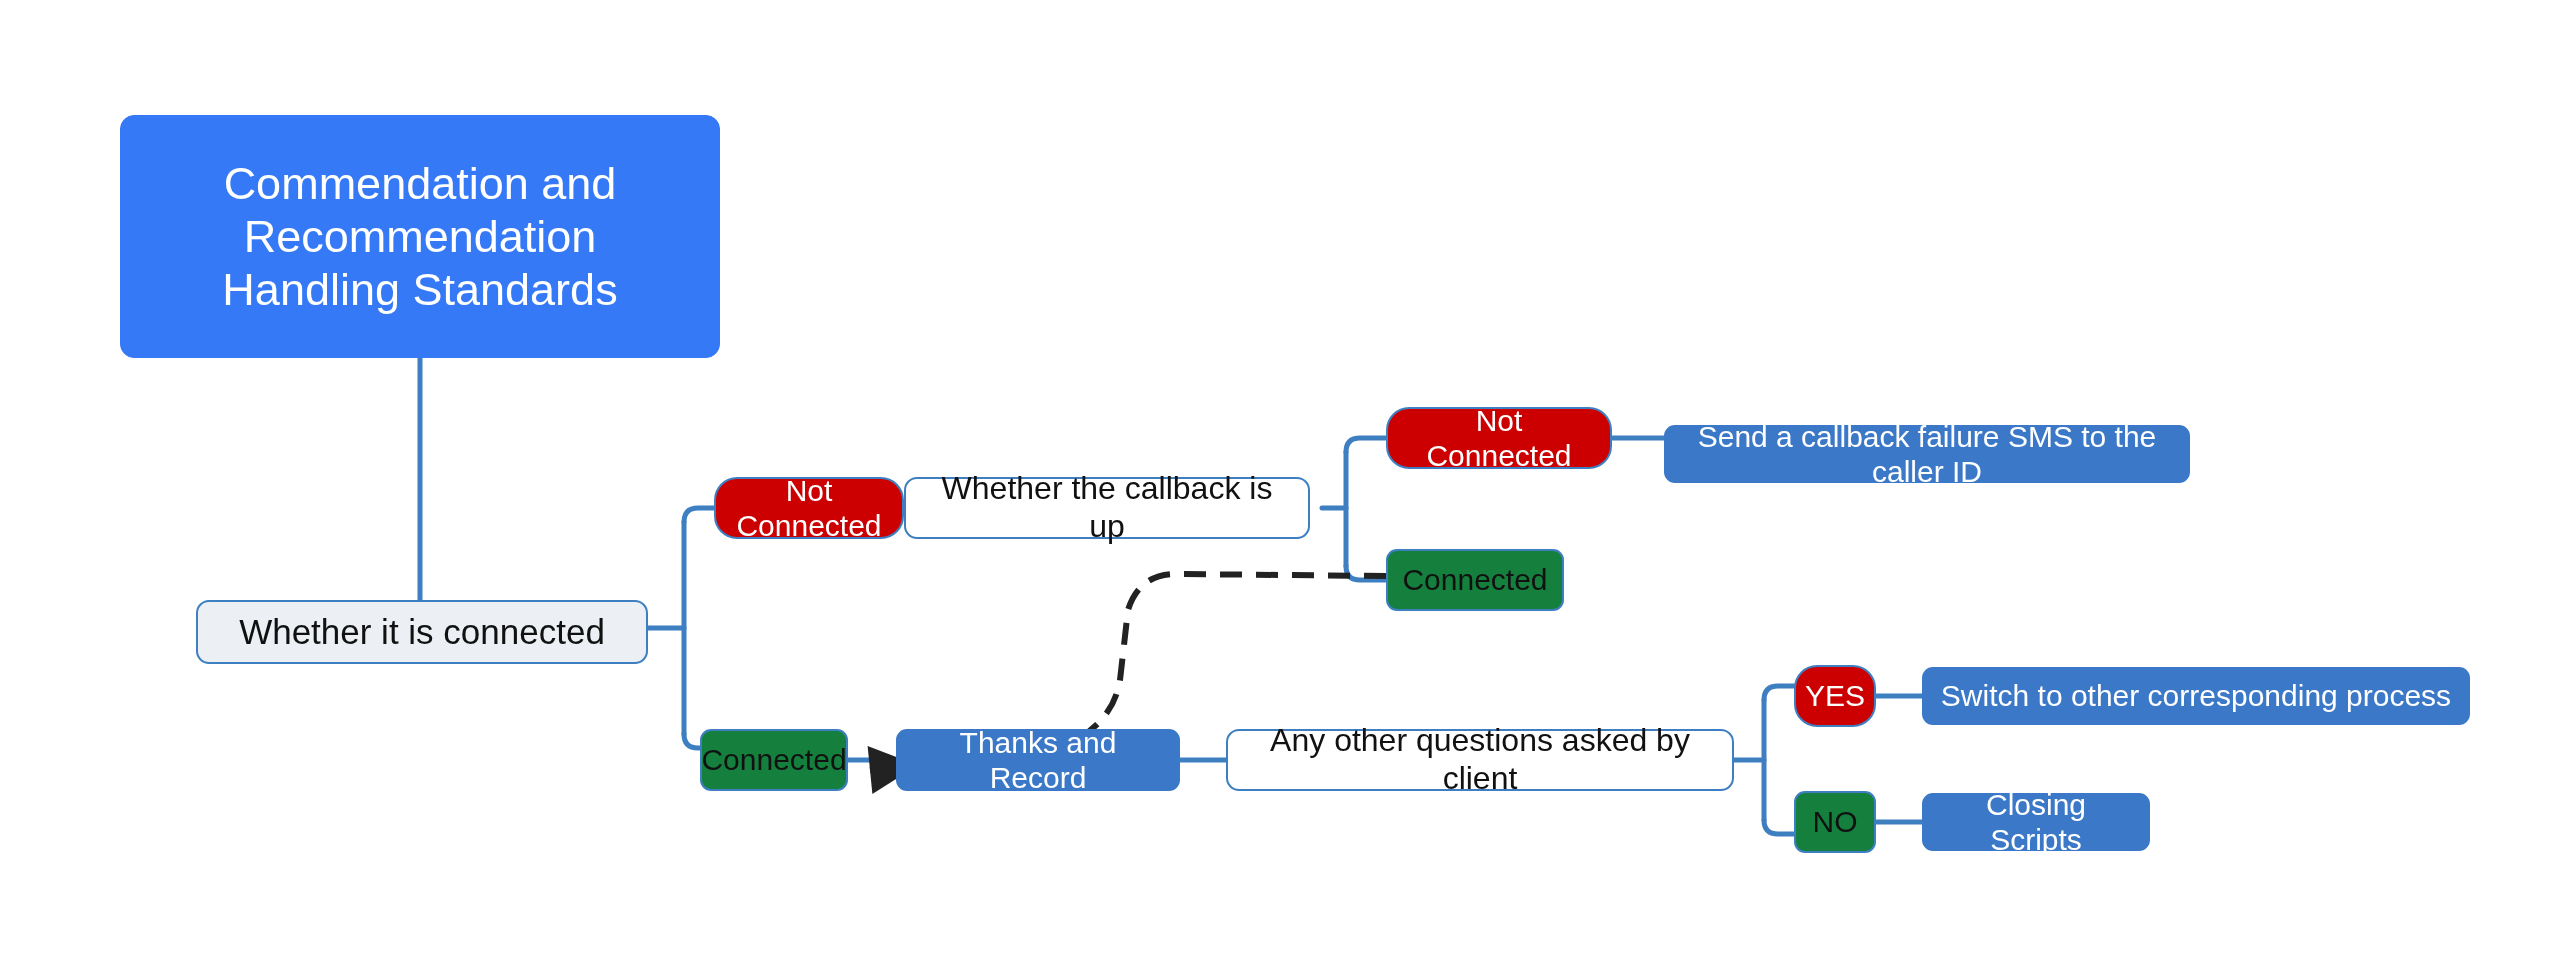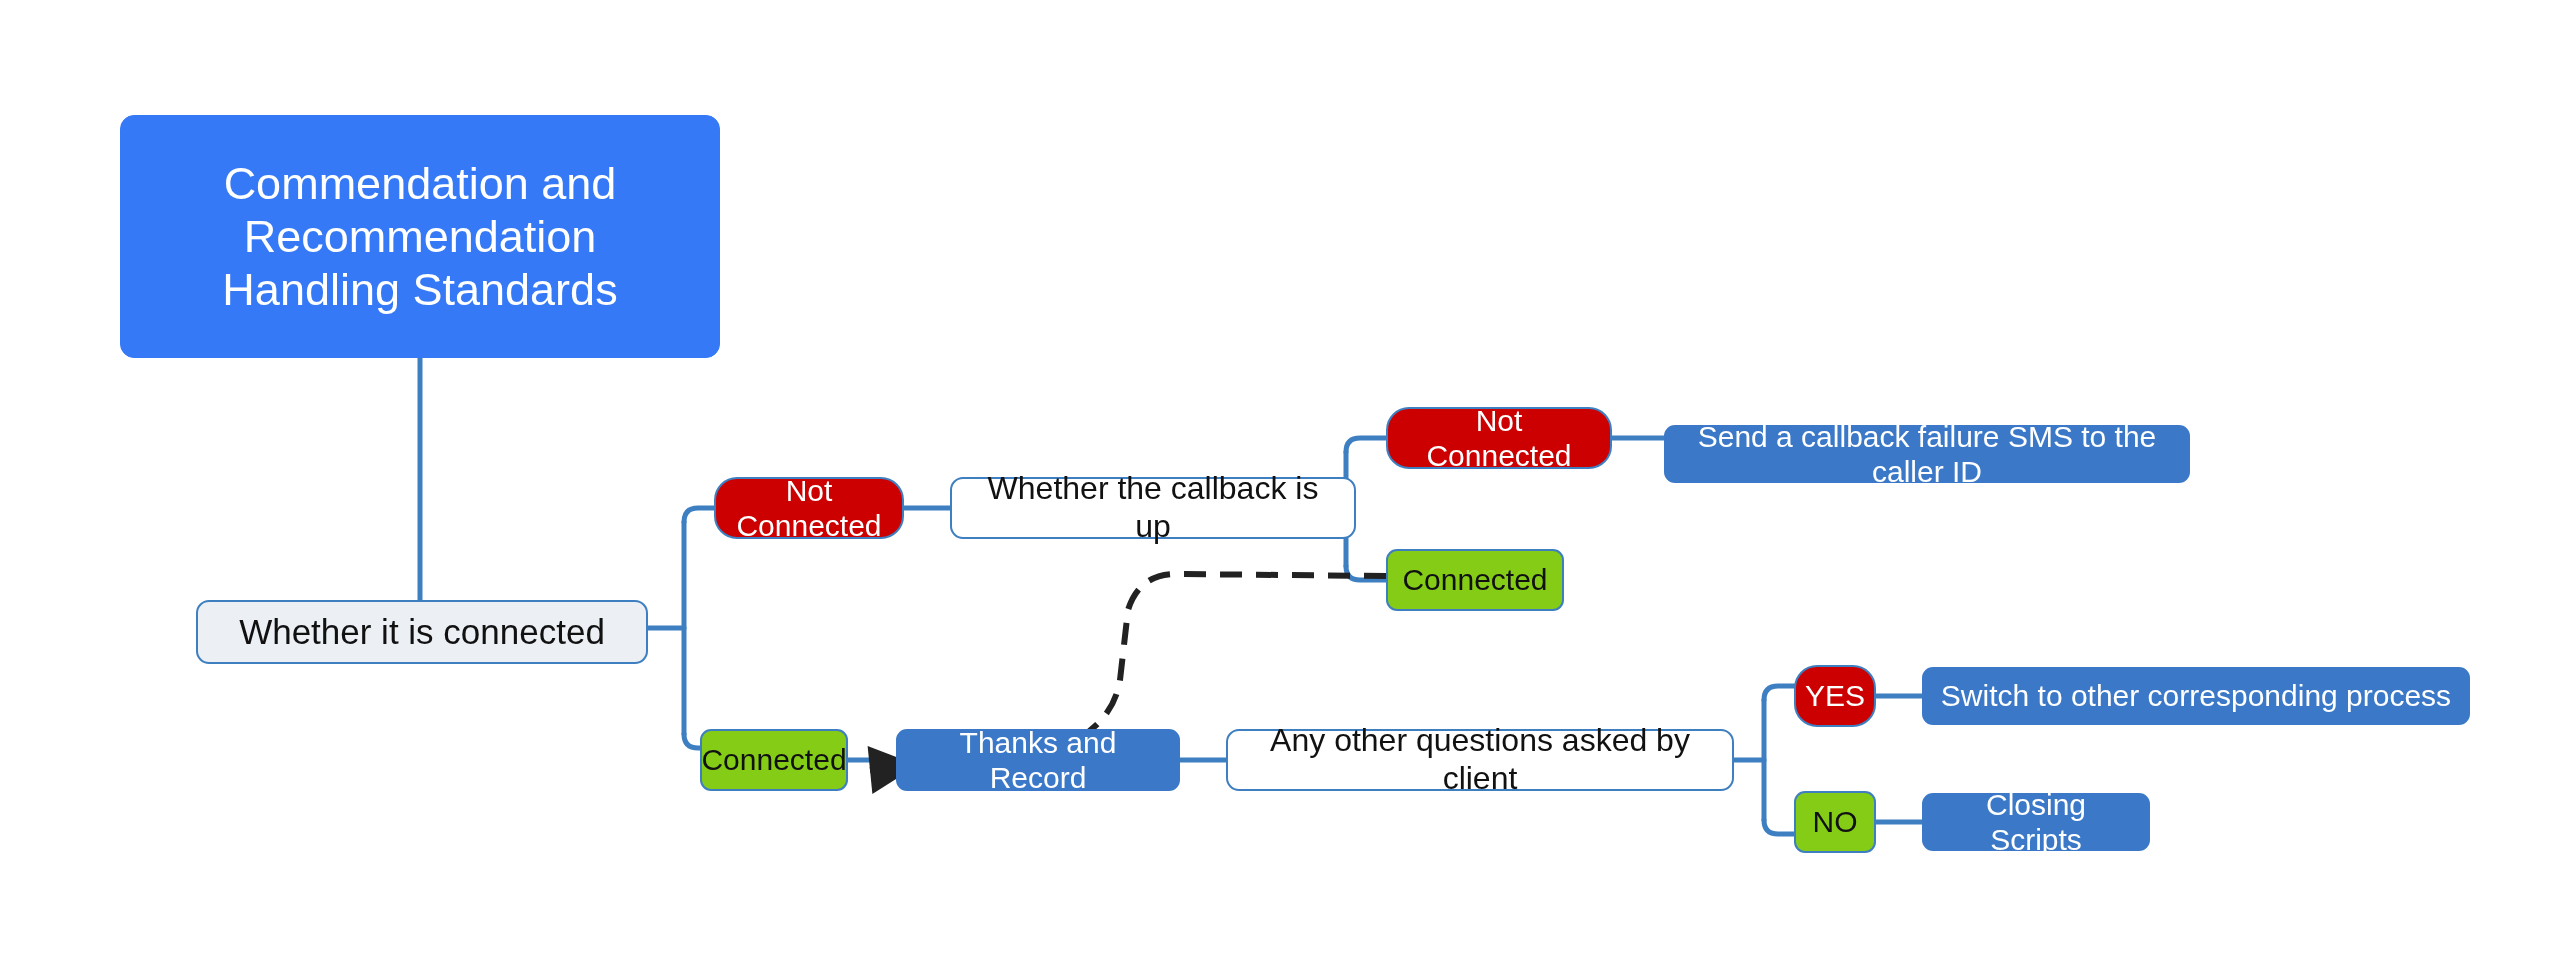--- a/index.html
+++ b/index.html
@@ -71,21 +71,21 @@
     background: #CC0000;
     color: #ffffff;
     border: 2.5px solid #3E7FC1;
     border-radius: 23px;
     font-size: 30px;
     padding: 0 12px;
   }
 
   
   .n-green {
-    background: #84cc16;
+    background: #15803d;
     color: #111111;
     border: 2.5px solid #3E7FC1;
     border-radius: 11px;
     font-size: 30px;
     padding: 0 12px;
   }
 
   
   .n-blue {
     background: #3B79C8;
@@ -147,21 +147,21 @@
   </svg>
 
   <div class="node n-root" style="left:120px; top:115px; width:600px; height:243px;">Commendation and
 Recommendation
 Handling Standards</div>
 
   <div class="node n-plain-grey" style="left:196px; top:600px; width:452px; height:64px;">Whether it is connected</div>
 
   <div class="node n-red" style="left:714px; top:477px; width:190px; height:62px;">Not Connected</div>
 
-  <div class="node n-plain" style="left:950px; top:477px; width:406px; height:62px;">Whether the callback is up</div>
+  <div class="node n-plain" style="left:904px; top:477px; width:406px; height:62px;">Whether the callback is up</div>
 
   <div class="node n-red" style="left:1386px; top:407px; width:226px; height:62px;">Not Connected</div>
 
   <div class="node n-blue" style="left:1664px; top:409px; width:526px; height:58px;margin-top:16px;">Send a callback failure SMS to the caller ID</div>
 
   <div class="node n-green" style="left:1386px; top:549px; width:178px; height:62px;">Connected</div>
 
   <div class="node n-green" style="left:700px; top:729px; width:148px; height:62px;">Connected</div>
 
   <div class="node n-blue" style="left:896px; top:729px; width:284px; height:62px;">Thanks and Record</div>

